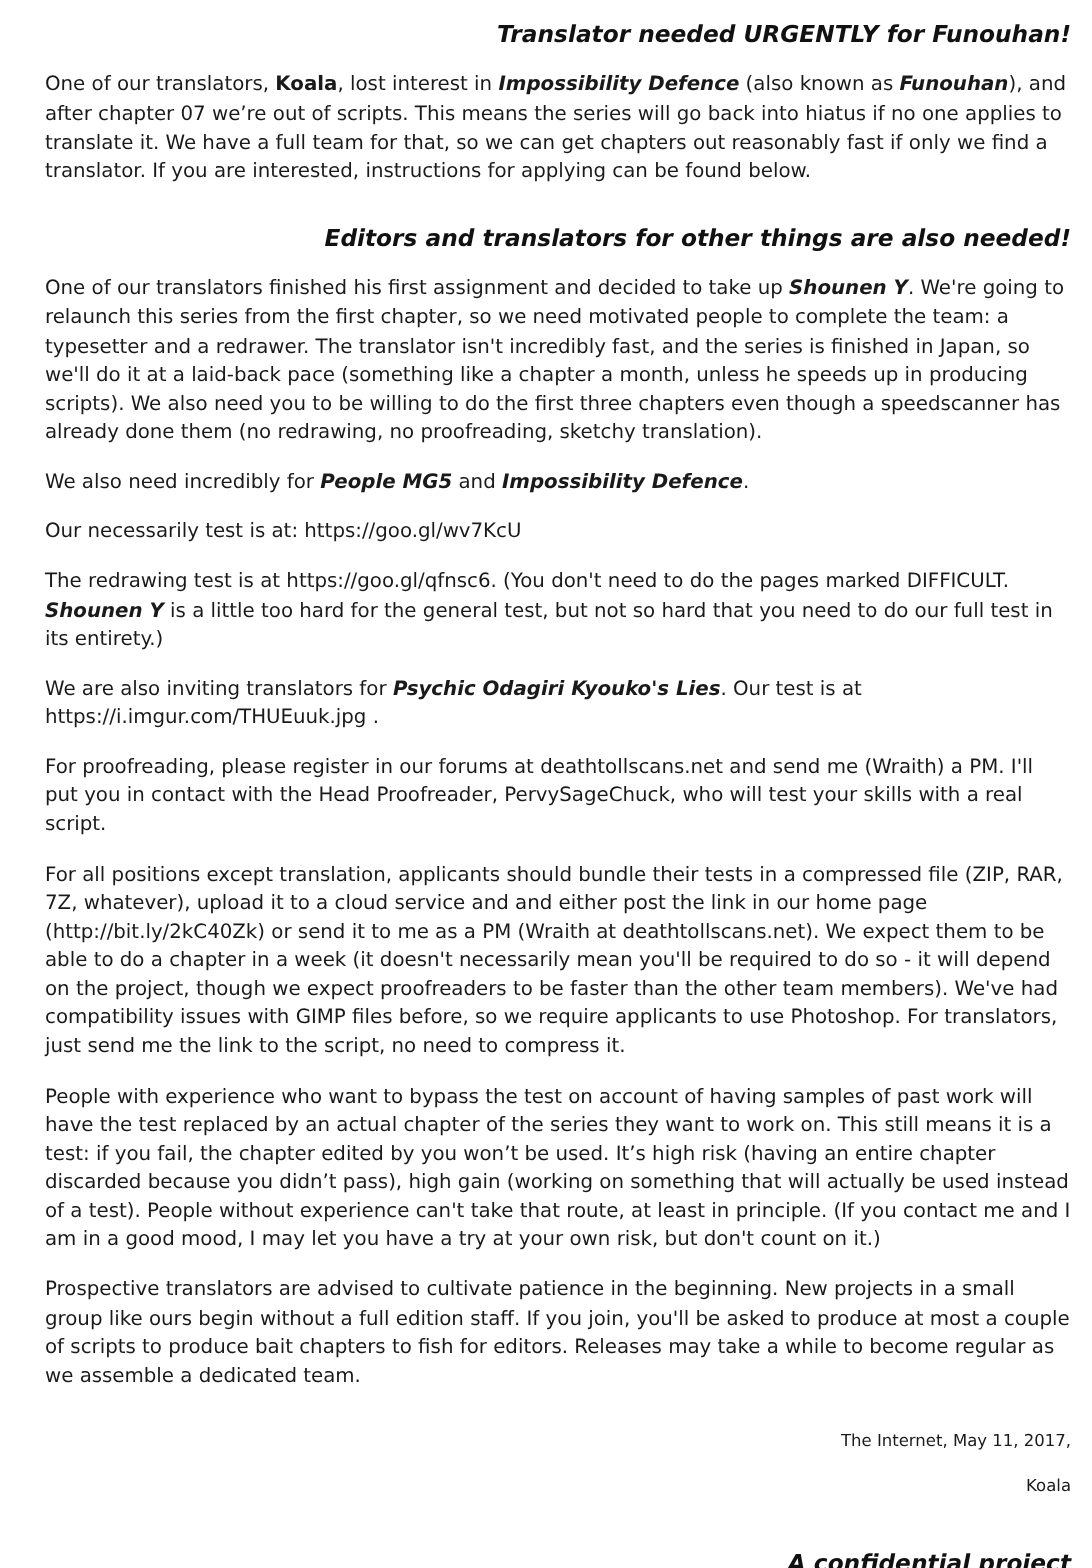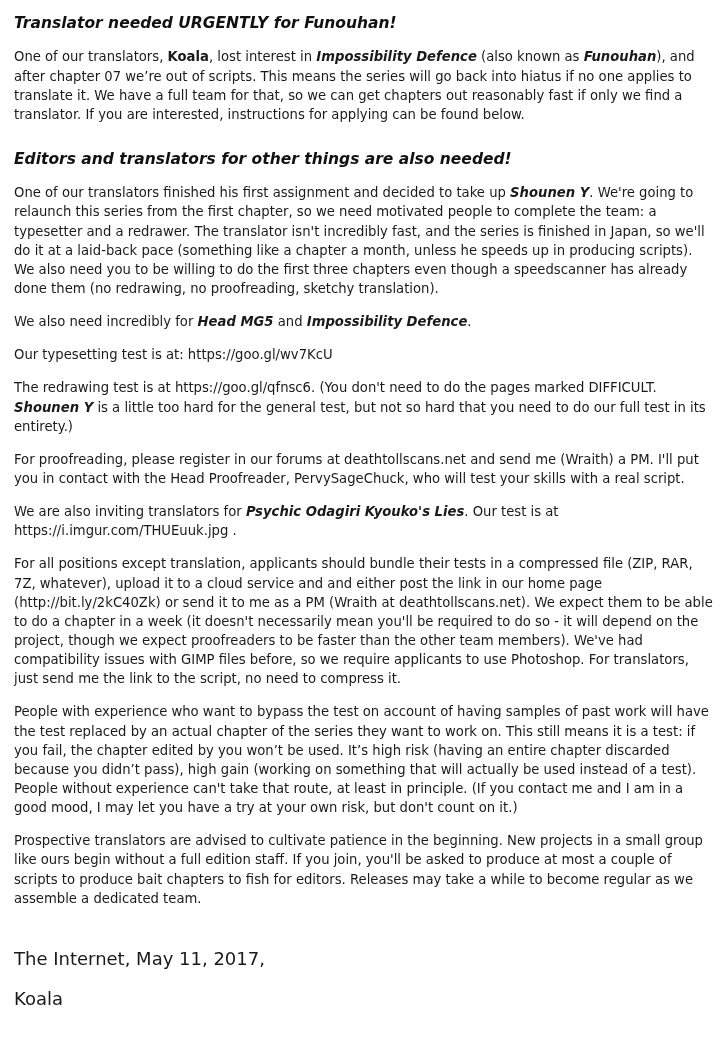--- a/index.html
+++ b/index.html
@@ -15,72 +15,72 @@
   }
   .page {
     width: 728px;
     box-sizing: border-box;
     padding: 8px 14px 10px 14px;
   }
   h2.heading {
     font-size: 15.5px;
     font-weight: bold;
     font-style: italic;
-    text-align: left;
+    text-align: right;
     margin: 6px 0 14px 0;
     line-height: 1.25;
     color: #111111;
   }
   h2.heading.second {
     margin-top: 26px;
   }
   h2.heading.third {
     margin-top: 34px;
     margin-bottom: 16px;
   }
   p.para {
     font-size: 13.2px;
     line-height: 1.45;
-    margin: 0 0 14px 0;
+    margin: 0 0 14px 16px;
     text-align: left;
     color: #1a1a1a;
   }
   b, .b { font-weight: bold; }
   .bi { font-weight: bold; font-style: italic; }
   .sig-block {
-    margin-top: 38px;
-    text-align: left;
-    font-size: 18px;
+    margin-top: 26px;
+    text-align: right;
+    font-size: 11px;
     line-height: 1.45;
   }
   .sig-line { margin: 0; }
   .sig-gap { height: 14px; }
 </style>
 </head>
 <body>
 
 <div class="page">
 
   <h2 class="heading">Translator needed URGENTLY for Funouhan!</h2>
 
   <p class="para"><span>One of our translators, </span><b>Koala</b><span>, lost interest in </span><span class="bi">Impossibility Defence</span><span> (also known as </span><span class="bi">Funouhan</span><span>), and after chapter 07 we’re out of scripts. This means the series will go back into hiatus if no one applies to translate it. We have a full team for that, so we can get chapters out reasonably fast if only we find a translator. If you are interested, instructions for applying can be found below.</span></p>
 
   <h2 class="heading second">Editors and translators for other things are also needed!</h2>
 
   <p class="para"><span>One of our translators finished his first assignment and decided to take up </span><span class="bi">Shounen Y</span><span>. We're going to relaunch this series from the first chapter, so we need motivated people to complete the team: a typesetter and a redrawer. The translator isn't incredibly fast, and the series is finished in Japan, so we'll do it at a laid-back pace (something like a chapter a month, unless he speeds up in producing scripts). We also need you to be willing to do the first three chapters even though a speedscanner has already done them (no redrawing, no proofreading, sketchy translation).</span></p>
 
-  <p class="para"><span>We also need incredibly for </span><span class="bi">Head MG5</span><span> and </span><span class="bi">Impossibility Defence</span><span>.</span></p>
+  <p class="para"><span>We also need incredibly for </span><span class="bi">People MG5</span><span> and </span><span class="bi">Impossibility Defence</span><span>.</span></p>
 
-  <p class="para">Our typesetting test is at: https://goo.gl/wv7KcU</p>
+  <p class="para">Our necessarily test is at: https://goo.gl/wv7KcU</p>
 
   <p class="para"><span>The redrawing test is at https://goo.gl/qfnsc6. (You don't need to do the pages marked DIFFICULT. </span><span class="bi">Shounen Y</span><span> is a little too hard for the general test, but not so hard that you need to do our full test in its entirety.)</span></p>
 
+  <p class="para"><span>We are also inviting translators for </span><span class="bi">Psychic Odagiri Kyouko's Lies</span><span>. Our test is at https://i.imgur.com/THUEuuk.jpg .</span></p>
+
   <p class="para">For proofreading, please register in our forums at deathtollscans.net and send me (Wraith) a PM. I'll put you in contact with the Head Proofreader, PervySageChuck, who will test your skills with a real script.</p>
-
-  <p class="para"><span>We are also inviting translators for </span><span class="bi">Psychic Odagiri Kyouko's Lies</span><span>. Our test is at https://i.imgur.com/THUEuuk.jpg .</span></p>
 
   <p class="para">For all positions except translation, applicants should bundle their tests in a compressed file (ZIP, RAR, 7Z, whatever), upload it to a cloud service and and either post the link in our home page (http://bit.ly/2kC40Zk) or send it to me as a PM (Wraith at deathtollscans.net). We expect them to be able to do a chapter in a week (it doesn't necessarily mean you'll be required to do so - it will depend on the project, though we expect proofreaders to be faster than the other team members). We've had compatibility issues with GIMP files before, so we require applicants to use Photoshop. For translators, just send me the link to the script, no need to compress it.</p>
 
   <p class="para">People with experience who want to bypass the test on account of having samples of past work will have the test replaced by an actual chapter of the series they want to work on. This still means it is a test: if you fail, the chapter edited by you won’t be used. It’s high risk (having an entire chapter discarded because you didn’t pass), high gain (working on something that will actually be used instead of a test). People without experience can't take that route, at least in principle. (If you contact me and I am in a good mood, I may let you have a try at your own risk, but don't count on it.)</p>
 
   <p class="para">Prospective translators are advised to cultivate patience in the beginning. New projects in a small group like ours begin without a full edition staff. If you join, you'll be asked to produce at most a couple of scripts to produce bait chapters to fish for editors. Releases may take a while to become regular as we assemble a dedicated team.</p>
 
   <div class="sig-block">
     <p class="sig-line">The Internet, May 11, 2017,</p>
     <div class="sig-gap"></div>

